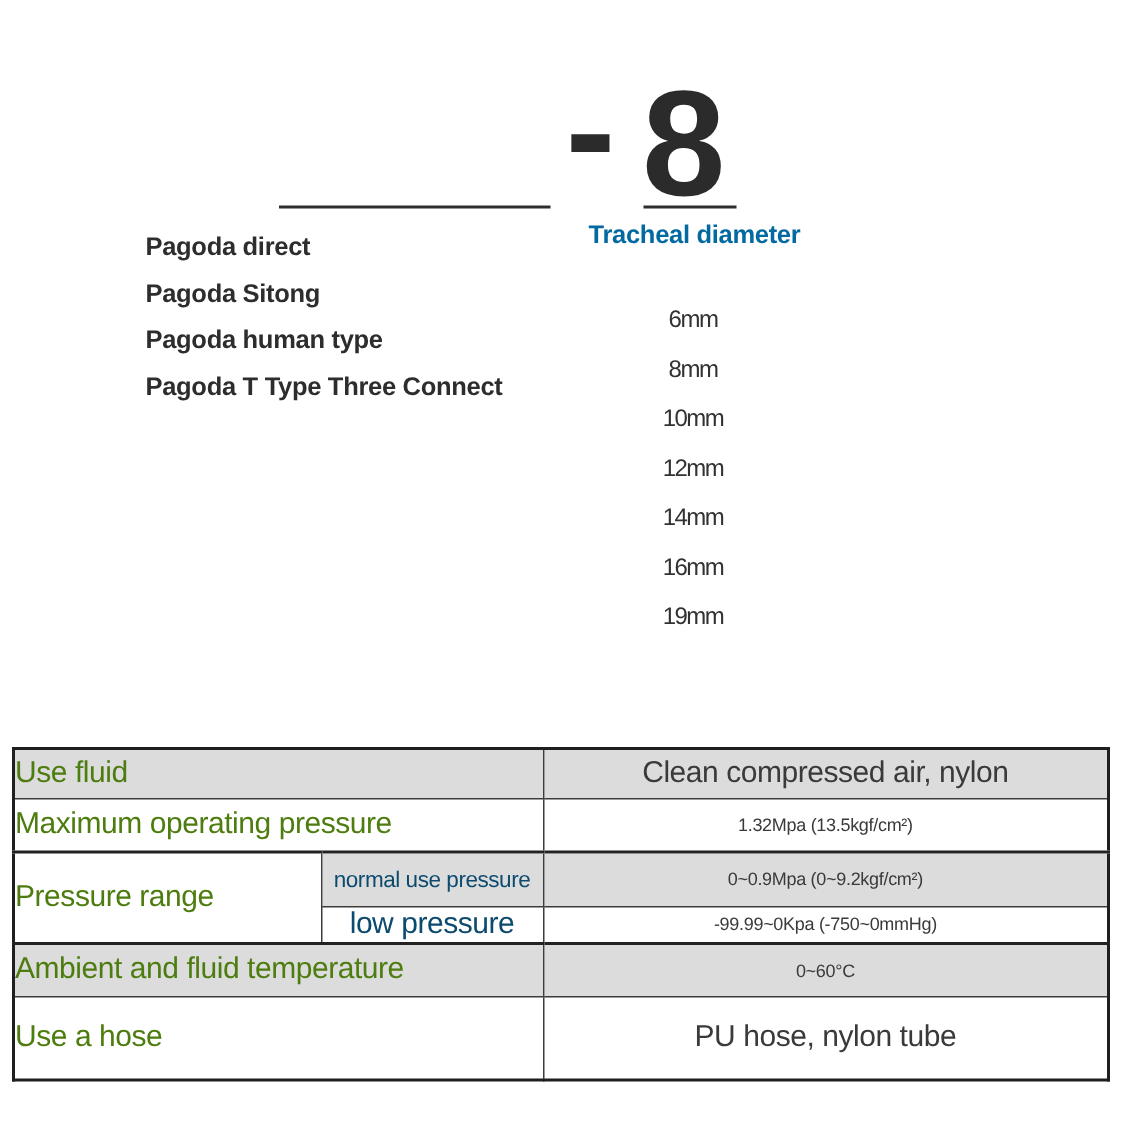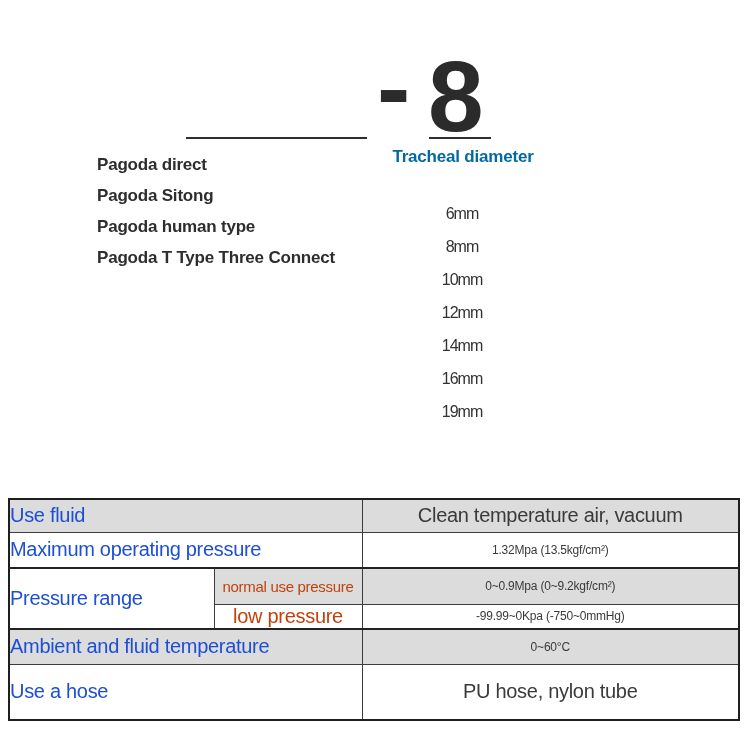--- a/index.html
+++ b/index.html
@@ -104,25 +104,25 @@
     vertical-align: middle;
     padding: 0;
     overflow: hidden;
     white-space: nowrap;
   }
   tr.thick-top td { border-top: 2px solid #222222; }
   td.shaded { background: #dcdcdc; }
   td.label {
     padding-left: 26px;
     font-size: 20px;
-    color: #1d4ed8;
+    color: #4d7c0f;
     text-align: left;
     letter-spacing: -0.3px;
   }
-  td.sub { text-align: center; color: #c2410c; }
+  td.sub { text-align: center; color: #0c4a6e; }
   td.sub-sm { font-size: 15px; letter-spacing: -0.3px; }
   td.sub-md { font-size: 20px; letter-spacing: -0.3px; }
   td.value { text-align: center; color: #3a3a3a; }
   td.value-lg { font-size: 20px; letter-spacing: -0.3px; }
   td.value-sm { font-size: 12px; letter-spacing: -0.2px; }
 </style>
 </head>
 <body>
 
 <div class="page">
@@ -154,21 +154,21 @@
 
   <table class="spec">
     <colgroup>
       <col style="width:205px">
       <col style="width:148px">
       <col>
     </colgroup>
     <tbody>
       <tr style="height:33px">
         <td colspan="2" class="label shaded">Use fluid</td>
-        <td class="value value-lg shaded">Clean temperature air, vacuum</td>
+        <td class="value value-lg shaded">Clean compressed air, nylon</td>
       </tr>
       <tr style="height:36px">
         <td colspan="2" class="label">Maximum operating pressure</td>
         <td class="value value-sm">1.32Mpa (13.5kgf/cm²)</td>
       </tr>
       <tr class="thick-top" style="height:36px">
         <td rowspan="2" class="label">Pressure range</td>
         <td class="sub sub-sm shaded">normal use pressure</td>
         <td class="value value-sm shaded">0~0.9Mpa (0~9.2kgf/cm²)</td>
       </tr>

